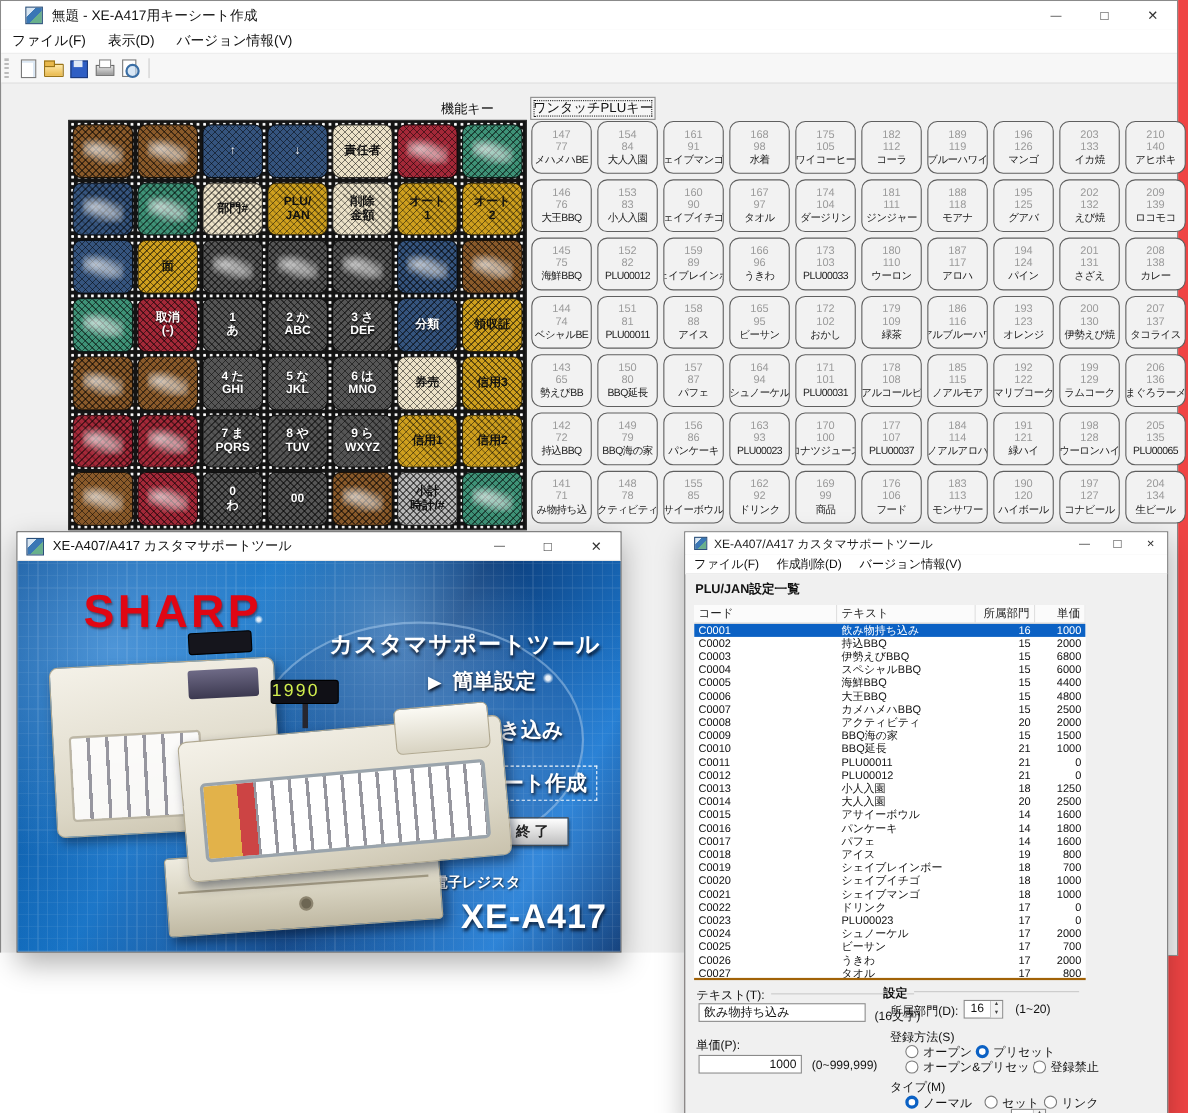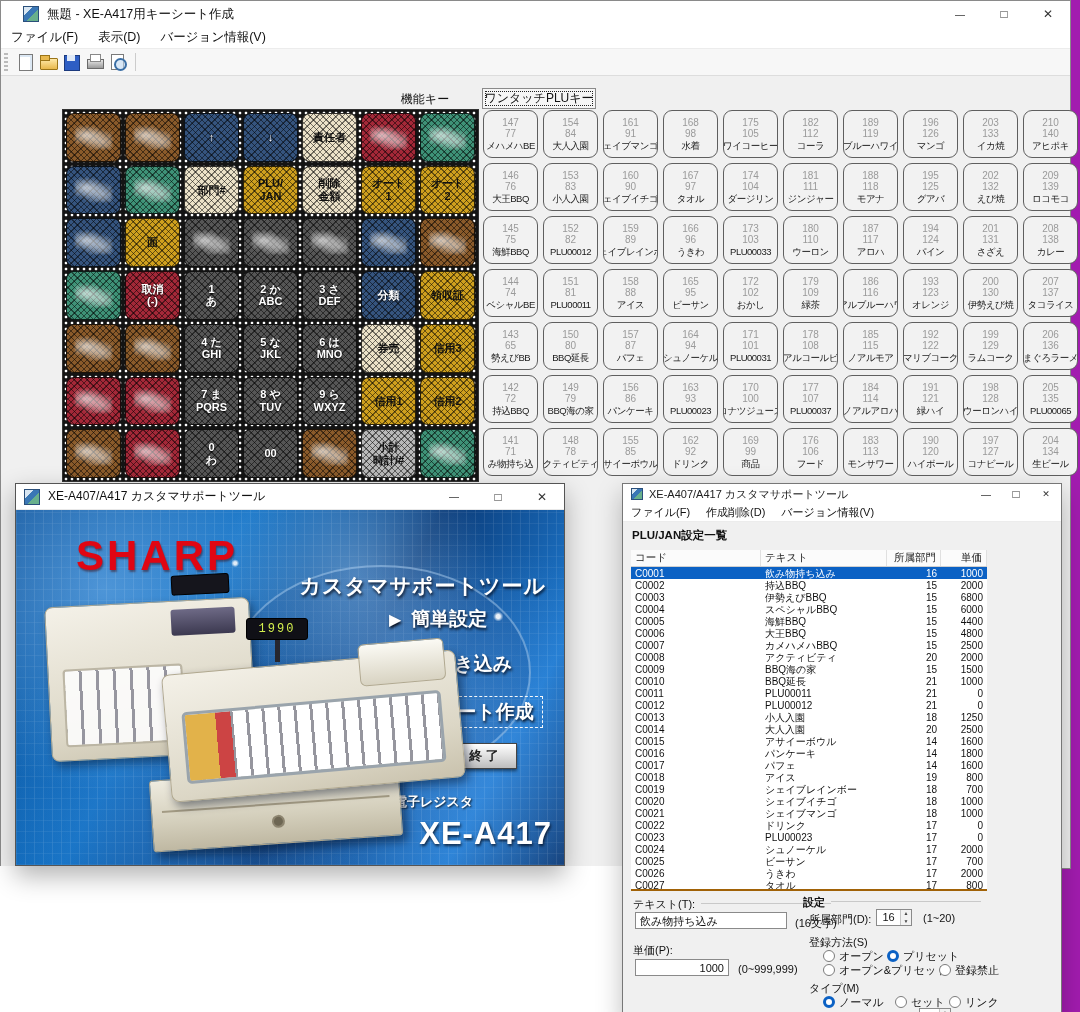--- a/index.html
+++ b/index.html
@@ -1,17 +1,17 @@
 <!DOCTYPE html>
 <html><head>
 <meta charset="utf-8">
 <style>
   * { margin:0; padding:0; box-sizing:border-box; }
   body { background:#fff; font-family:"Liberation Sans","DejaVu Sans",sans-serif; }
-  .page { position:relative; width:1080px; height:1012px; background:#a21caf; overflow:hidden; }
+  .page { position:relative; width:1080px; height:1012px; background:#ef4444; overflow:hidden; }
 
   .win { position:absolute; background:#f0f0f0; border:1px solid #8a8a8a; }
 
   
   .main { left:0; top:0; width:1071px; height:869px; z-index:1; background:#f0f0f0; }
   .tbar { position:relative; height:26px; background:#ffffff; display:flex; align-items:center; }
   .appicon { width:16px; height:16px; margin:0 8px 0 22px; border:1px solid #2a4f7a;
     background:linear-gradient(135deg,#d8e6f2 0 30%,#3a77b5 30% 60%,#68b08c 60%); }
   .ttl { font-size:12.5px; color:#111; white-space:nowrap; }
   .wbtns { position:absolute; right:0; top:0; height:100%; display:flex; }
@@ -146,22 +146,22 @@
   .reg.front { left:150px; top:152px; width:295px; height:128px; transform:rotate(-5deg); z-index:2; }
   .reg.front .kb { position:absolute; left:16px; top:38px; width:260px; height:72px; border-radius:5px;
     border:3px solid #9aa4ac;
     background:
       linear-gradient(90deg,#e2b24a 0 12%,#c44 12% 18%,transparent 18%),
       repeating-linear-gradient(90deg,#ffffff 0 13px,#96969e 13px 16px),
       repeating-linear-gradient(0deg,#ffffff 0 12px,#96969e 12px 15px); }
   .reg.front::after { content:""; position:absolute; right:10px; top:-14px; width:84px; height:40px;
     background:linear-gradient(#fbfaf4,#d8d3c2); border:1px solid #b0a890; border-radius:6px; }
   .pole2 { position:absolute; left:230px; top:108px; width:62px; height:22px; background:#101016;
-    border:1px solid #000; border-radius:3px; z-index:3; display:flex; align-items:center; justify-content:center;
-    font-family:Liberation Mono, monospace; font-size:12px; color:#d3ef4e; letter-spacing:2px; }
+    border:1px solid #000; border-radius:3px; z-index:3; display:flex; align-items:center; justify-content:flex-start;
+    font-family:Liberation Sans, sans-serif; font-size:16px; color:#d3ef4e; letter-spacing:2px; }
   .pole2::after { content:""; position:absolute; left:28px; top:21px; width:5px; height:22px; background:#26262e; }
   .drawer { position:absolute; left:135px; top:262px; width:250px; height:72px; transform:rotate(-4deg); z-index:1;
     background:linear-gradient(#eeebdf,#d4cfbc 60%,#bfb8a2); border:1px solid #aaa28a; border-radius:4px;
     box-shadow:4px 6px 10px rgba(0,10,30,.5); }
   .drawer::before { content:""; position:absolute; left:10px; right:10px; top:30px; height:2px; background:#a39b84; }
   .drawer::after { content:""; position:absolute; left:48%; top:42px; width:9px; height:9px; border-radius:50%;
     background:#6d6653; border:2px solid #8d8570; }
 
   
   .settings { left:622px; top:483px; width:440px; height:540px; z-index:3; border:1px solid #777;

